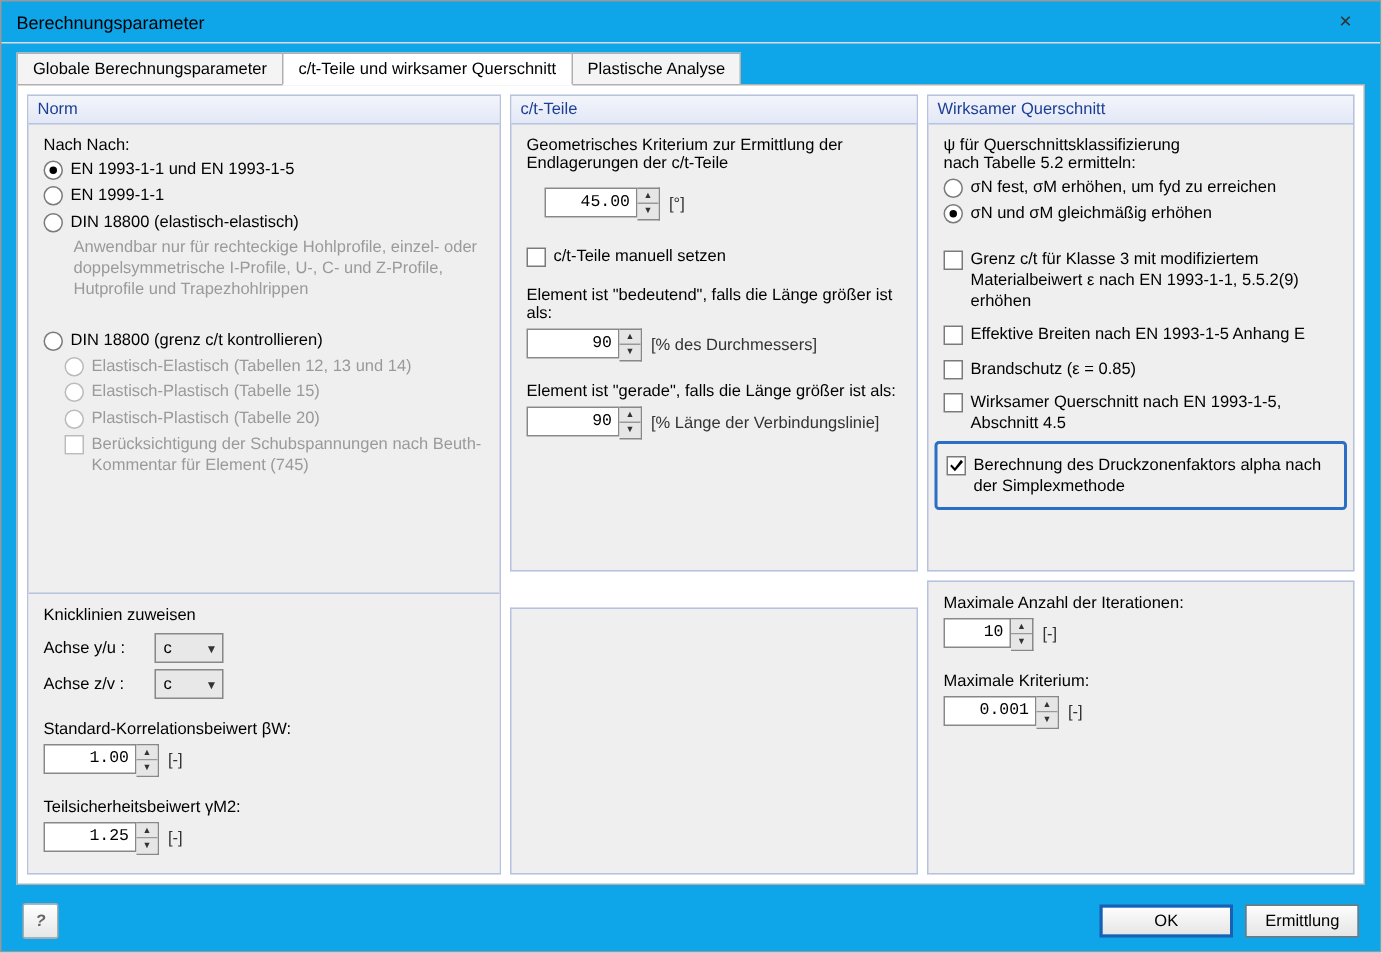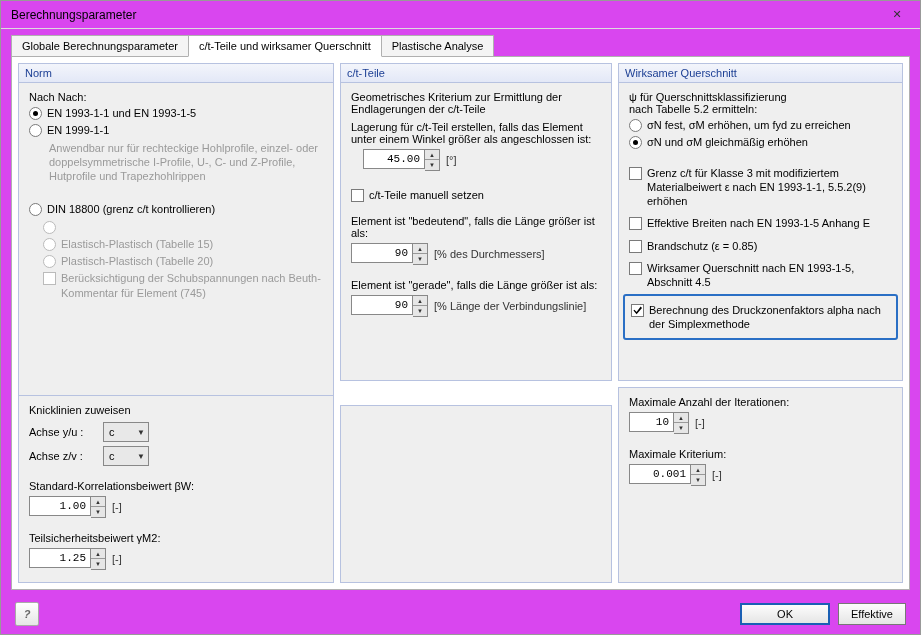--- a/index.html
+++ b/index.html
@@ -1,17 +1,17 @@
 <!DOCTYPE html>
 <html><head>
 <meta charset="utf-8">
 <style>
 * { box-sizing: border-box; font-family: "Segoe UI", Tahoma, sans-serif; font-size: 11px; }
 body { margin: 0; background: #fff; }
-.window { width: 921px; height: 635px; border: 1px solid #999; display: flex; flex-direction: column; background: #d946ef; }
+.window { width: 921px; height: 635px; border: 1px solid #999; display: flex; flex-direction: column; background: #0ea5e9; }
 .titlebar { height: 28px; display: flex; align-items: center; justify-content: space-between; padding: 0 8px 0 10px; border-bottom: 1px solid #ddd; }
 .titlebar .title { font-size: 12px; color: #000; }
 .close-btn { width: 30px; height: 22px; display: flex; align-items: center; justify-content: center; font-size: 14px; color: #333; cursor: default; }
 .tabs { display: flex; padding: 6px 10px 0 10px; position: relative; }
 .tab { padding: 4px 10px; border: 1px solid #b0b0b0; border-bottom: none; background: #f4f4f4; margin-right: -1px; position: relative; cursor: default; }
 .tab.active { background: #fff; z-index: 2; border-bottom: 1px solid #fff; margin-bottom: -1px; }
 .tab-content { flex: 1; margin: 0 10px 4px 10px; border: 1px solid #b0b0b0; background: #fff; padding: 6px; display: flex; gap: 6px; }
 .col { border: 1px solid #b7c2e0; background: #efefef; display: flex; flex-direction: column; }
 .col1 { width: 316px; }
 .groupheader { background: linear-gradient(#f3f5fb, #e3e8f7); color: #1c3f94; padding: 3px 6px; border-bottom: 1px solid #b7c2e0; font-size: 11px; }
@@ -68,28 +68,33 @@
         <div class="groupbody">
           <div>Nach Nach:</div>
           <div class="grouprow">
             <div class="radio sel"></div>
             <span>EN 1993-1-1 und EN 1993-1-5</span>
           </div>
           <div class="grouprow">
             <div class="radio"></div>
             <span>EN 1999-1-1</span>
           </div>
+          <div class="grouprow">
+            <div class="radio"></div>
+            <span>DIN 18800 (elastisch-elastisch)</span>
+          </div>
           <div class="desc">Anwendbar nur für rechteckige Hohlprofile, einzel- oder doppelsymmetrische I-Profile, U-, C- und Z-Profile, Hutprofile und Trapezhohlrippen</div>
           <div class="sep"></div>
           <div class="grouprow">
             <div class="radio"></div>
             <span>DIN 18800 (grenz c/t kontrollieren)</span>
           </div>
           <div class="grouprow" style="margin-left:14px">
             <div class="radio dis"></div>
+            <span class="dis-text">Elastisch-Elastisch (Tabellen 12, 13 und 14)</span>
           </div>
           <div class="grouprow" style="margin-left:14px">
             <div class="radio dis"></div>
             <span class="dis-text">Elastisch-Plastisch (Tabelle 15)</span>
           </div>
           <div class="grouprow" style="margin-left:14px">
             <div class="radio dis"></div>
             <span class="dis-text">Plastisch-Plastisch (Tabelle 20)</span>
           </div>
           <div class="grouprow" style="margin-left:14px">
@@ -143,21 +148,20 @@
         </div>
       </div>
     </div>
 
     <div style="display:flex;flex-direction:column;width:272px;gap:24px">
       <div class="col" style="width:auto;height:318px">
         <div class="groupheader">c/t-Teile</div>
         <div class="groupbody">
           <div>Geometrisches Kriterium zur Ermittlung der Endlagerungen der c/t-Teile</div>
           <div class="sep" style="height:6px"></div>
-          <div>Lagerung für c/t-Teil erstellen, falls das Element unter einem Winkel größer als angeschlossen ist:</div>
           <div class="inlabel" style="margin-left:12px">
             <div class="spin">
               <input value="45.00" style="">
               <div class="btns">
                   <div>▲</div>
                   <div>▼</div>
                 </div>
             </div>
             <span class="unit">[°]</span>
           </div>
@@ -264,16 +268,16 @@
     </div>
 
   </div>
 
   <div class="footer">
     <div class="helpbtn">
       <span>?</span>
     </div>
     <div class="fbtns">
       <div class="btn primary">OK</div>
-      <div class="btn">Effektive</div>
+      <div class="btn">Ermittlung</div>
     </div>
   </div>
 </div>
 
 </body></html>

